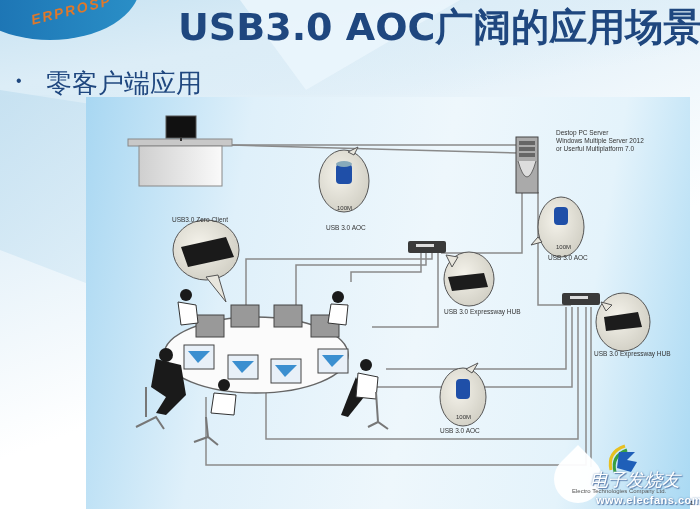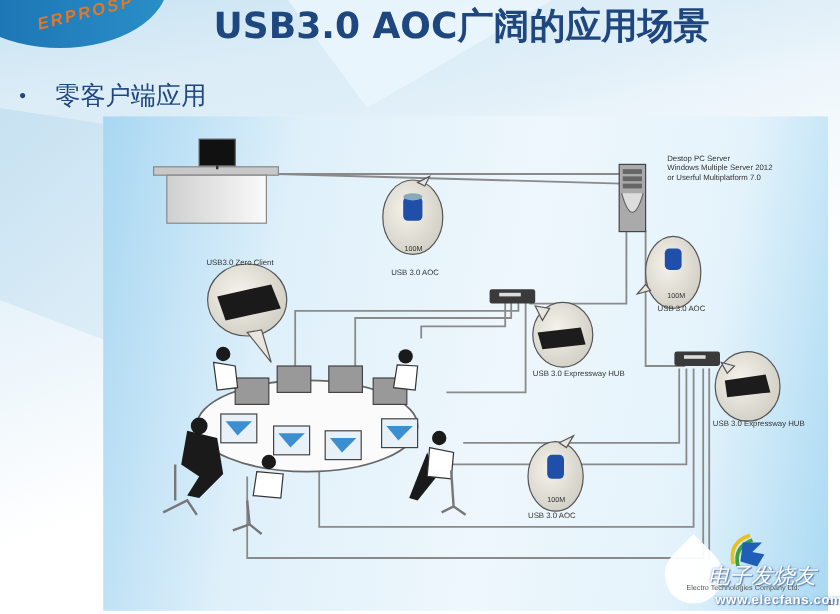--- a/index.html
+++ b/index.html
@@ -9,24 +9,24 @@
   .bg-shard1{position:absolute;left:0;top:90px;width:260px;height:200px;
     background:linear-gradient(135deg,#c2dff0,#e8f4fb);clip-path:polygon(0 0,100% 20%,40% 100%,0 80%);opacity:.8;}
   .bg-shard2{position:absolute;left:240px;top:0;width:220px;height:90px;
     background:#eaf5fc;clip-path:polygon(0 0,100% 0,30% 100%);opacity:.9;}
   .bg-shard3{position:absolute;left:0;top:0;width:700px;height:95px;
     background:linear-gradient(170deg,#c8e3f2 0%,#dcedf7 40%,rgba(255,255,255,0) 80%);}
   .logo{position:absolute;left:-40px;top:-70px;width:180px;height:110px;border-radius:50%;
     background:linear-gradient(90deg,#1a6fb0,#2a8fc7);}
   .logo-text{position:absolute;left:10px;top:0;font-size:14px;font-weight:bold;color:#e0782a;
     letter-spacing:2px;transform:rotate(-14deg);font-style:italic;}
-  .title{position:absolute;left:178px;top:2px;font-size:30px;font-weight:bold;color:#1f477f;
+  .title{position:absolute;left:178px;top:2px;font-size:38px;font-weight:bold;color:#1f477f;
     font-family:"DejaVu Sans",sans-serif;letter-spacing:0px;white-space:nowrap;text-align:center;}
   .bullet{position:absolute;left:16px;top:72px;font-size:16px;color:#1f477f;}
-  .subtitle{position:absolute;left:46px;top:66px;font-size:21px;color:#1f477f;
+  .subtitle{position:absolute;left:46px;top:66px;font-size:26px;color:#1f477f;
     font-family:"DejaVu Sans",sans-serif;}
   .diagram{position:absolute;left:86px;top:97px;width:604px;height:412px;
     background:linear-gradient(100deg,#a8d7f2 0%,#dff0fa 25%,#eef7fc 55%,#e4f3fb 80%,#a9d9f3 100%);}
   .diagram svg{position:absolute;left:0;top:0;}
   .lbl{position:absolute;font-size:6.5px;color:#333;white-space:nowrap;line-height:8px;}
   .aoc-lbl{font-size:6px;color:#333;}
   .watermark-logo{position:absolute;left:603px;top:440px;width:40px;height:40px;}
   .wm-text1{position:absolute;left:590px;top:468px;font-size:18px;color:#fff;font-style:italic;
     text-shadow:0 0 2px #6a8fb8,1px 1px 1px #5878a8;font-weight:normal;}
   .wm-text2{position:absolute;left:572px;top:488px;font-size:6px;color:#555;}

